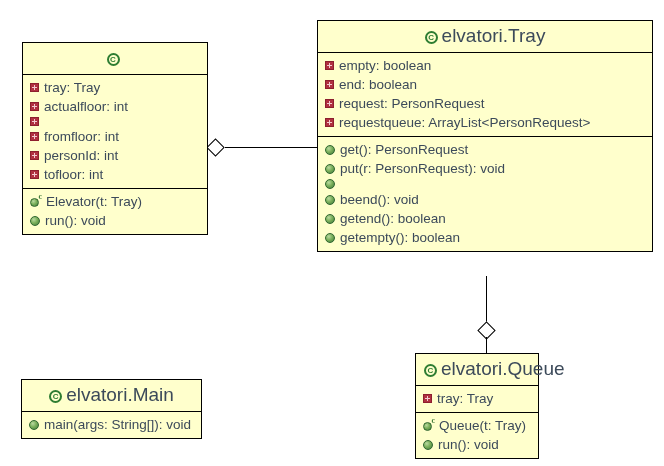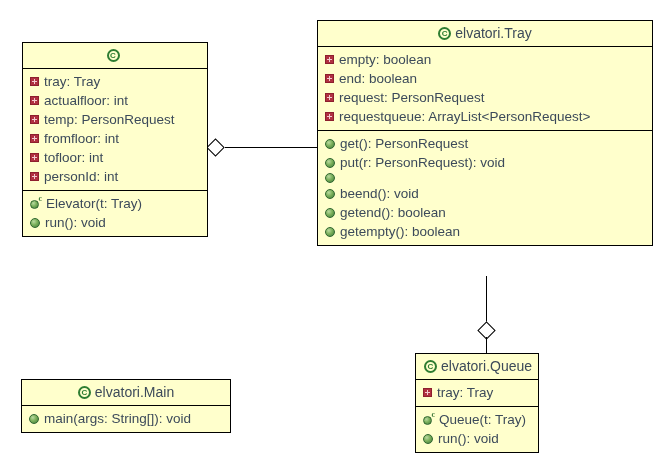--- a/index.html
+++ b/index.html
@@ -25,21 +25,21 @@
   
   .uml-class {
     position: absolute;
     background: #ffffcc;
     border: 1px solid #000000;
     box-sizing: border-box;
   }
   .uml-title {
     text-align: center;
     color: #3c4a5a;
-    font-size: 14px;
+    font-size: 19px;
     padding: 4px 8px 5px 8px;
     white-space: nowrap;
     border-bottom: 1px solid #000000;
     box-sizing: border-box;
   }
   .uml-compartment {
     padding: 3px 16px 4px 0;
     box-sizing: border-box;
   }
   .uml-compartment.with-rule {
@@ -183,33 +183,32 @@
       <div class="uml-row">
         <span class="mi field-private"></span>
         <span class="label">tray: Tray</span>
       </div>
       <div class="uml-row">
         <span class="mi field-private"></span>
         <span class="label">actualfloor: int</span>
       </div>
       <div class="uml-row">
         <span class="mi field-private"></span>
-        <span class="label">temp: PersonRequest</span>
       </div>
       <div class="uml-row">
         <span class="mi field-private"></span>
         <span class="label">fromfloor: int</span>
       </div>
       <div class="uml-row">
         <span class="mi field-private"></span>
+        <span class="label">personId: int</span>
+      </div>
+      <div class="uml-row">
+        <span class="mi field-private"></span>
         <span class="label">tofloor: int</span>
-      </div>
-      <div class="uml-row">
-        <span class="mi field-private"></span>
-        <span class="label">personId: int</span>
       </div>
     </div>
     <div class="uml-compartment with-rule">
       <div class="uml-row">
         <span class="mi method-ctor">
             <span class="ball"></span>
             <span class="sup">c</span>
           </span>
         <span class="label">Elevator(t: Tray)</span>
       </div>
@@ -287,21 +286,21 @@
           </span>
         <span class="label">Queue(t: Tray)</span>
       </div>
       <div class="uml-row">
         <span class="mi method-public"></span>
         <span class="label">run(): void</span>
       </div>
     </div>
   </div>
 
-  <div class="uml-class" style="left:21px; top:379px; width:210px;">
+  <div class="uml-class" style="left:21px; top:379px; width:181px;">
     <div class="uml-title">
       <span class="class-icon"></span><span>elvatori.Main</span>
     </div>
     <div class="uml-compartment">
       <div class="uml-row">
         <span class="mi method-public"></span>
         <span class="label static">main(args: String[]): void</span>
       </div>
     </div>
   </div>

